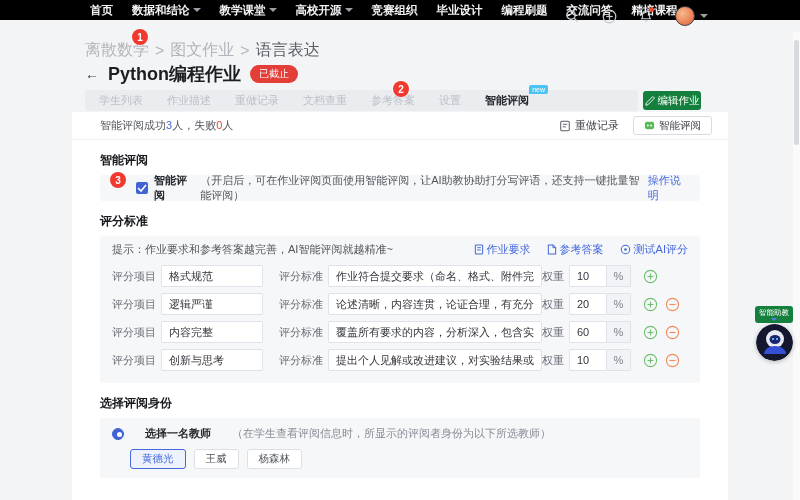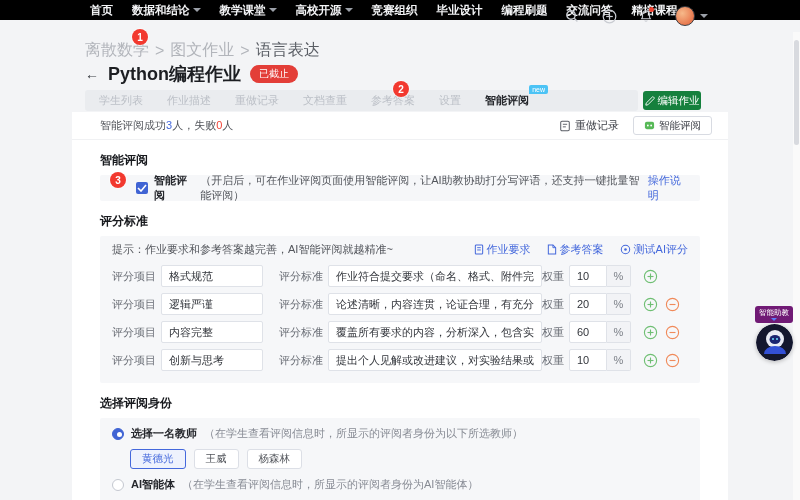--- a/index.html
+++ b/index.html
@@ -81,31 +81,31 @@
   .crit-row .lbl { white-space:nowrap; margin-right:5px; }
   .crit-row .lbl2 { margin-left:16px; } .crit-row .lbl3 { }
   .inp { height:22px; border:1px solid #dfe2e8; background:#fff; border-radius:2px; font-size:11px;
     color:#32353b; padding:0 7px; font-family:inherit; }
   .inp-item { width:102px; } .inp-std { width:214px; } .inp-w { width:38px; border-radius:2px 0 0 2px; }
   .pct { height:22px; width:24px; border:1px solid #dfe2e8; border-left:none; background:#f2f3f6;
     color:#7c8088; display:flex; align-items:center; justify-content:center; border-radius:0 2px 2px 0; }
   .row-icons { display:flex; gap:7px; margin-left:12px; }
   .cicon { cursor:pointer; display:flex; }
   
-  .radio-row { padding:8px 12px 0 12px; gap:7px; font-size:11px; }
+  .radio-row { padding:8px 12px 0 12px; gap:21px; font-size:11px; }
   .radio-row .rname { font-weight:bold; color:#26282d; }
   .radio-row .rdesc { color:#878b94; }
   .chips { display:flex; gap:8px; padding:8px 12px 0 30px;text-align:right; }
   .chip { height:20px; padding:0 11px; display:flex; align-items:center; font-size:10.5px; border-radius:3px;
     background:#fff; border:1px solid #dcdfe6; color:#53565c; cursor:pointer; }
   .chip.sel { border-color:#4468dc; color:#4468dc; background:#eef2fd; }
   .pad-b { padding-bottom:9px; }
   
   .assistant { position:absolute; left:752px; top:305px; width:44px; text-align:center; z-index:25; }
-  .assistant-label { background:#701a75; color:#fff; font-size:7.5px; padding:2px 4px; border-radius:3px;
+  .assistant-label { background:#15803d; color:#fff; font-size:7.5px; padding:2px 4px; border-radius:3px;
     display:inline-block; cursor:pointer; }
   .assistant-label::after { content:""; display:block; margin:0 auto; width:0; height:0;
     border-left:3px solid transparent; border-right:3px solid transparent; border-top:3px solid #5b7cfa; }
   .assistant-avatar { width:37px; height:37px; border-radius:50%; margin:1px auto 0; overflow:hidden;
     box-shadow:0 1px 4px rgba(0,0,0,.25); cursor:pointer; }
   
   .sb-track { position:absolute; right:0; top:32px; width:7px; height:468px; background:#fafafa; }
   .sb-thumb { position:absolute; right:1px; top:40px; width:5px; height:105px; background:#d8dadf; border-radius:3px; cursor:pointer; }
 </style>
 </head>
@@ -359,25 +359,20 @@
   <div class="panel pad-b">
     <div class="panel-row radio-row">
       <span class="radio on"></span>
       <span class="rname">选择一名教师</span>
       <span class="rdesc">（在学生查看评阅信息时，所显示的评阅者身份为以下所选教师）</span>
     </div>
     <div class="chips">
       <span class="chip sel">黄德光</span>
       <span class="chip">王威</span>
       <span class="chip">杨森林</span>
-    </div>
-    <div class="panel-row radio-row">
-      <span class="radio off"></span>
-      <span class="rname">AI智能体</span>
-      <span class="rdesc">（在学生查看评阅信息时，所显示的评阅者身份为AI智能体）</span>
     </div>
   </div>
 
 </div>
 
 <div class="ann" style="left:110px; top:172px;">3</div>
 
 <div class="assistant">
   <span class="assistant-label">智能助教</span>
   <div class="assistant-avatar">

